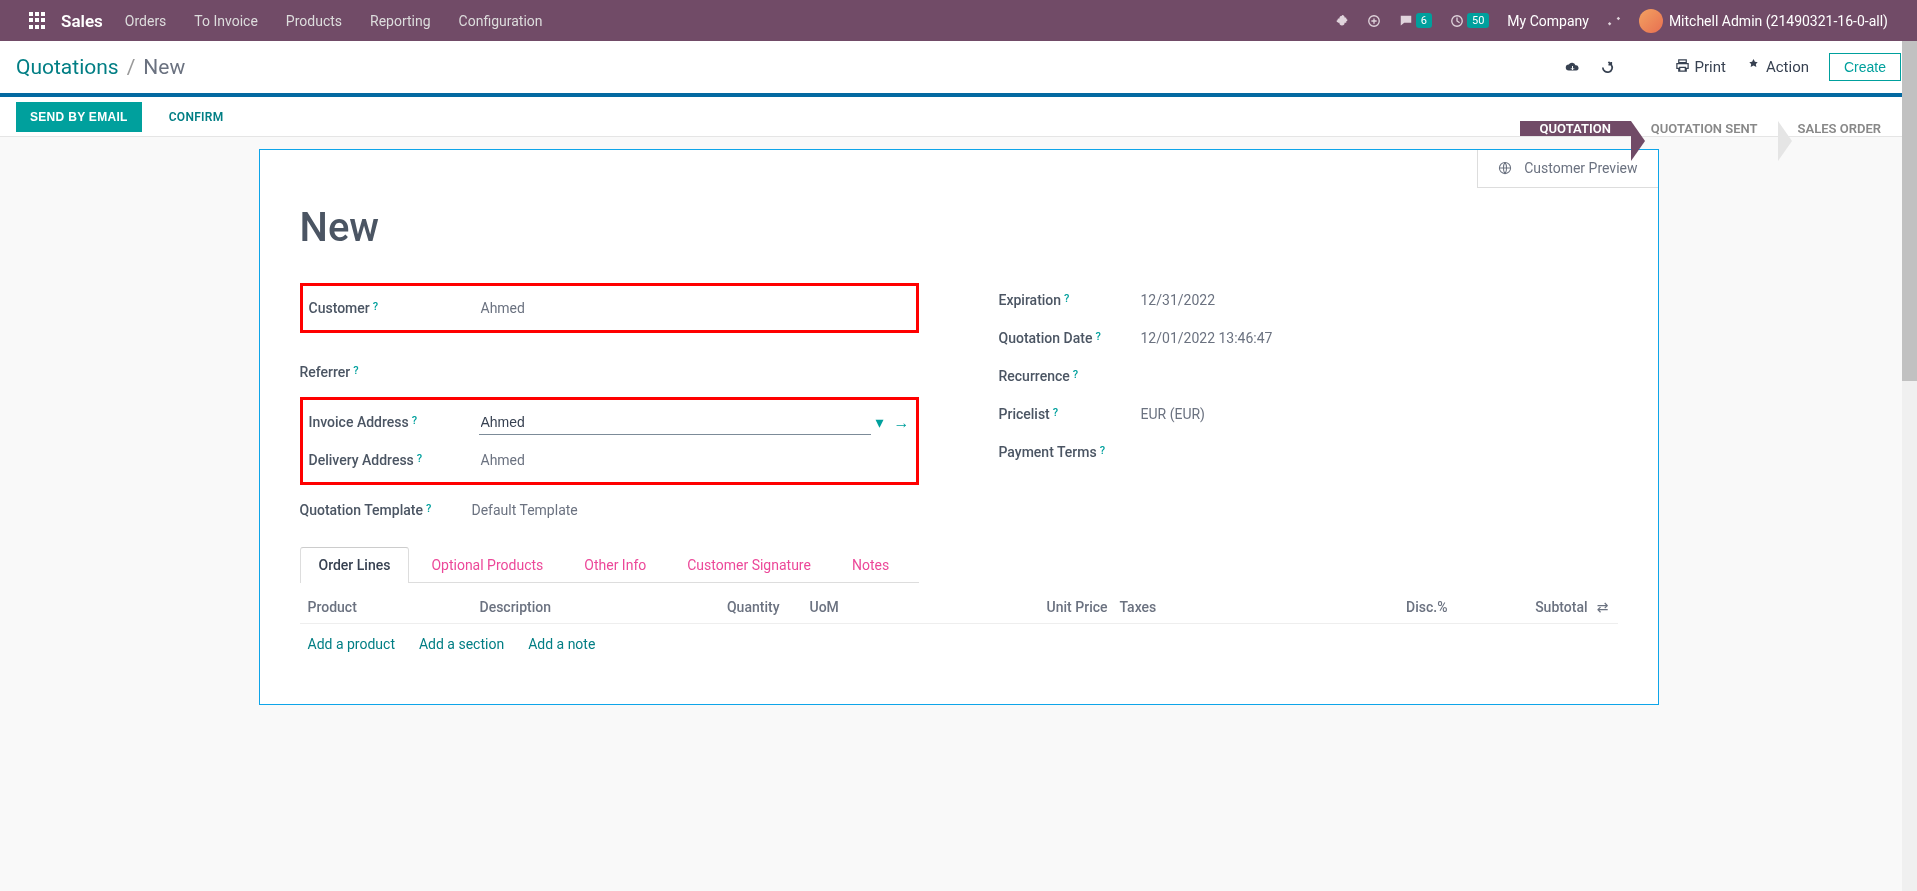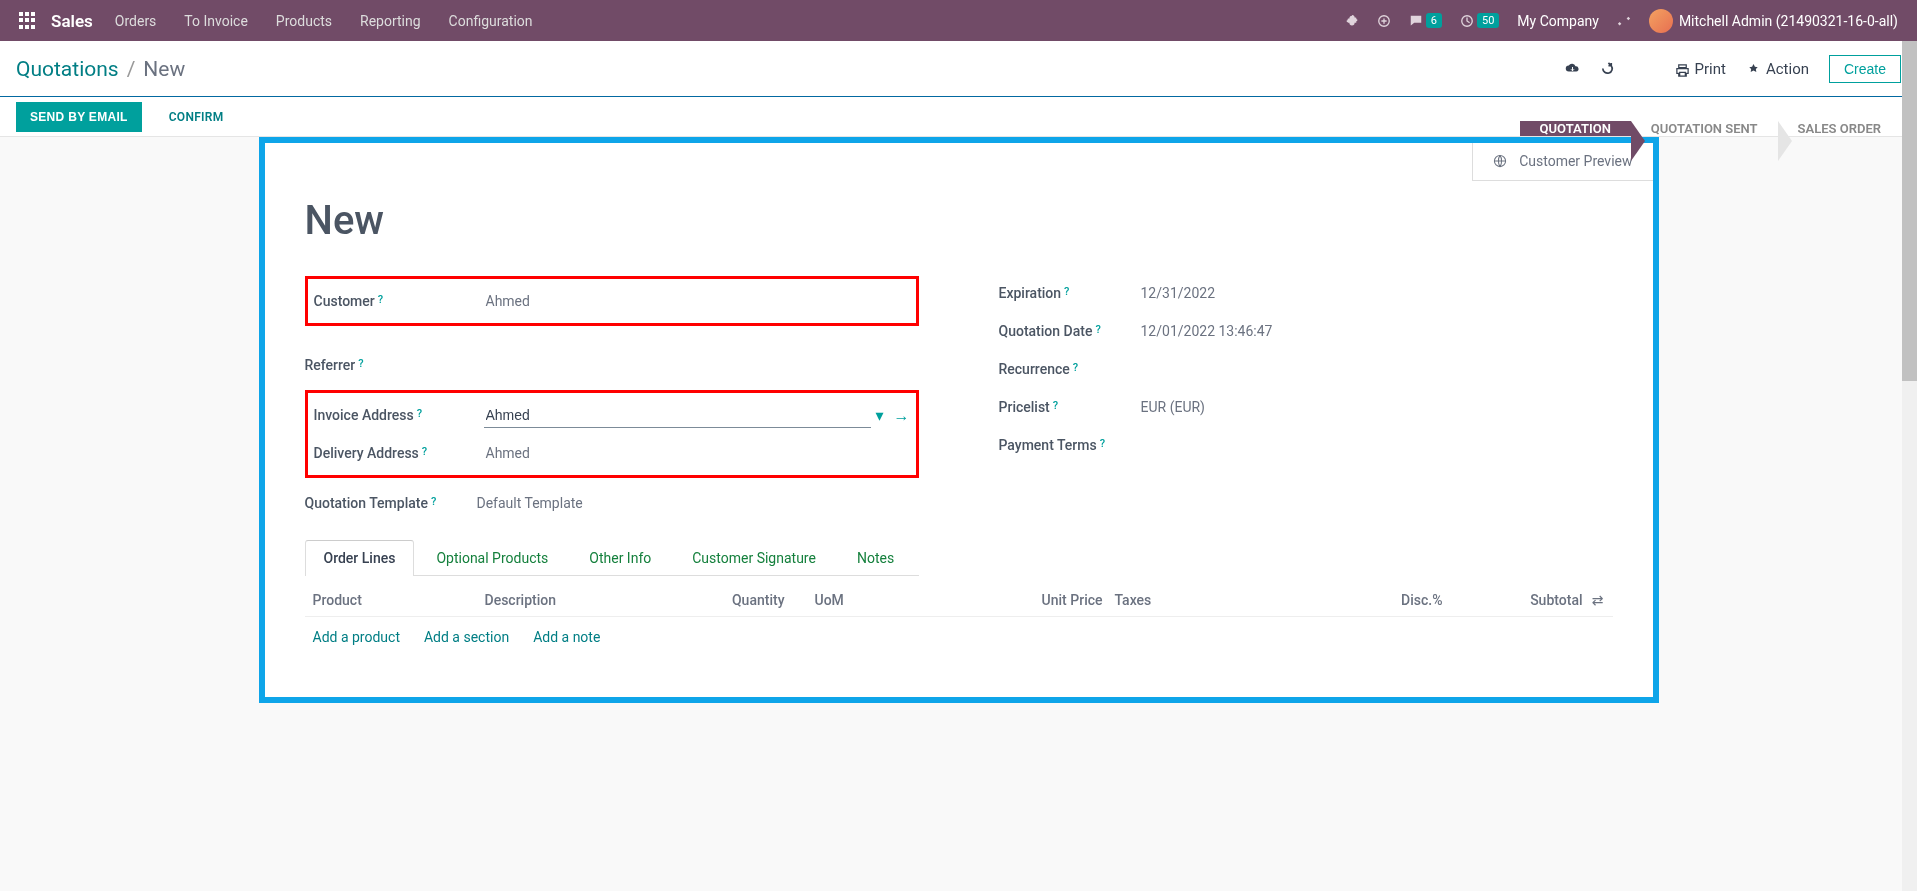--- a/index.html
+++ b/index.html
@@ -1,74 +1,74 @@
 <!DOCTYPE html>
 <html><head>
 <meta charset="utf-8">
 <style>
 * { box-sizing: border-box; margin: 0; padding: 0; }
 body { font-family: -apple-system, BlinkMacSystemFont, "Segoe UI", Roboto, sans-serif; background: #f9f9f9; color: #374151; overflow: hidden; }
 
 
-.navbar { background: #714B67; color: #fff; height: 41px; display: flex; align-items: center; padding: 0 19px; font-size: 14px; }
+.navbar { background: #714B67; color: #fff; height: 41px; display: flex; align-items: center; padding: 0 29px; font-size: 14px; }
 .apps-icon { width: 18px; height: 18px; display: flex; flex-wrap: wrap; gap: 2px; margin-right: 14px; cursor: pointer; }
 .apps-icon span { width: 4px; height: 4px; background: #fff; }
 .nav-title { font-weight: 600; font-size: 17px; margin-right: 22px; }
 .nav-items { display: flex; gap: 28px; }
 .nav-items > div { cursor: pointer; color: #ddd; }
 .nav-right { margin-left: auto; display: flex; align-items: center; gap: 18px; }
 .nav-icon { color: #e0d4dc; cursor: pointer; display: flex; align-items: center; }
 .badge { background: #00a09d; color: #fff; font-size: 11px; padding: 1px 5px; border-radius: 3px; margin-left: 3px; }
 .avatar { width: 24px; height: 24px; border-radius: 50%; background: linear-gradient(135deg,#f4a261,#e76f51); margin-right: 6px; }
 .user-block { display: flex; align-items: center; }
 
 
-.crumb-bar { background: #fff; height: 56px; display: flex; align-items: center; padding: 0 16px; border-bottom: 1px solid #0369a1; }
+.crumb-bar { background: #fff; height: 56px; display: flex; align-items: center; padding: 0 16px; border-bottom: 4px solid #0369a1; }
 .crumb { font-size: 21px; color: #017e84; text-decoration: none; cursor: pointer; }
 .crumb-sep { font-size: 21px; color: #999; margin: 0 8px; }
 .crumb-cur { font-size: 21px; color: #6b7280; }
 .crumb-right { margin-left: auto; display: flex; align-items: center; gap: 20px; font-size: 15px; }
-.crumb-btn { display: flex; align-items: flex-end; gap: 5px; cursor: pointer; color: #374151; }
+.crumb-btn { display: flex; align-items: flex-start; gap: 5px; cursor: pointer; color: #374151; }
 .btn-create { border: 1px solid #00a09d; color: #00a09d; padding: 5px 14px; font-size: 14px; background: #fff; cursor: pointer; }
 
 
 .action-bar { background: #fff; height: 40px; display: flex; align-items: center; padding: 0 16px; border-bottom: 1px solid #e5e5e5; position: relative; }
 .btn-send { background: #00a09d; color: #fff; border: none; padding: 8px 14px; font-weight: 600; font-size: 12px; cursor: pointer; margin-right: 27px; letter-spacing: 0.3px; }
 .btn-confirm { color: #017e84; font-weight: 600; font-size: 12px; cursor: pointer; letter-spacing: 0.3px; }
 .status-wrap { margin-left: auto; display: flex; align-items: flex-end; height: 100%; }
 .status { display: flex; align-items: center; padding: 0 20px; font-size: 13px; font-weight: 600; color: #888; position: relative; cursor: pointer; }
 .status.active { background: #714B67; color: #fff; }
 .status.active::after { content:''; position:absolute; right:-14px; top:0; border-top:20px solid transparent; border-bottom:20px solid transparent; border-left:14px solid #714B67; z-index:2; }
 .status::before { content:''; position:absolute; right:-14px; top:0; border-top:20px solid transparent; border-bottom:20px solid transparent; border-left:14px solid #e5e5e5; z-index:1; }
 .status.active::before { display:none; }
 .status:last-child::before { display:none; }
 
 
 .main { padding: 0 60px; height: calc(100vh - 137px); overflow-y: auto; }
-.sheet { background: #fff; border: 6px solid #0ea5e9; margin: 0 auto; max-width: 1400px; position: relative; }
+.sheet { background: #fff; border: 1px solid #0ea5e9; margin: 12px auto; max-width: 1400px; position: relative; }
 .cust-prev { position: absolute; right: 0; top: 0; border-left: 1px solid #ddd; border-bottom: 1px solid #ddd; padding: 10px 20px; display: flex; align-items: center; gap: 12px; cursor: pointer; color: #6b7280; font-size: 14px; }
 .sheet-inner { padding: 24px 40px 40px 40px; }
 .page-title { font-size: 40px; color: #4b5563; margin: 30px 0 30px 0; font-weight: 500; }
 
 .form-grid { display: flex; gap: 80px; }
 .form-col { flex: 1; }
 .form-row { display: flex; align-items: center; min-height: 38px; padding: 2px 0; }
 .form-label { width: 170px; font-size: 14px; color: #4b5563; font-weight: 500; display: flex; align-items: flex-start; }
 .help { color: #00a09d; font-size: 11px; margin-left: 3px; vertical-align: super; cursor: help; }
 .form-value { flex: 1; font-size: 14px; color: #6b7280; padding: 4px 2px; }
 .dd-wrap { flex: 1; display: flex; align-items: center; position: relative; }
 .dd-input { flex: 1; border: none; border-bottom: 1px solid #7c8b98; font-size: 14px; padding: 4px 2px; color: #374151; outline: none; }
 .dd-caret { color: #00a09d; margin-left: 4px; cursor: pointer; }
 .ext-link { color: #00a09d; margin-left: 10px; cursor: pointer; font-size: 16px; }
 
 .hl-red { border: 3px solid #ff0000; padding: 3px 6px; margin: 2px 0; }
 
 
 .tabs { display: flex; border-bottom: 1px solid #ddd; margin-top: 18px; }
-.tab { padding: 9px 18px; border: 1px solid #ddd; border-bottom: none; margin-right: 3px; font-size: 14px; color: #15803d; cursor: pointer; background: #fff; border-radius: 3px 3px 0 0; }
+.tab { padding: 9px 18px; border: 1px solid #ddd; border-bottom: none; margin-right: 3px; font-size: 14px; color: #ec4899; cursor: pointer; background: #fff; border-radius: 3px 3px 0 0; }
 .tab.active { border-top: 1px solid #ccc; color: #374151; font-weight: 500; position: relative; }
 .tab.active::after { content:''; position:absolute; bottom:-1px; left:0; right:0; height:2px; background:#fff; }
 .tab:not(.active) { border-color: transparent; }
 
 
 .tbl { width: 100%; margin-top: 8px; }
 .tbl-head { display: flex; padding: 8px 0; border-bottom: 1px solid #eee; font-size: 14px; color: #6b7280; font-weight: 500; }
 .th-product { width: 180px; padding-left: 8px; }
 .th-desc { width: 200px; }
 .th-qty { width: 100px; text-align: right; }

